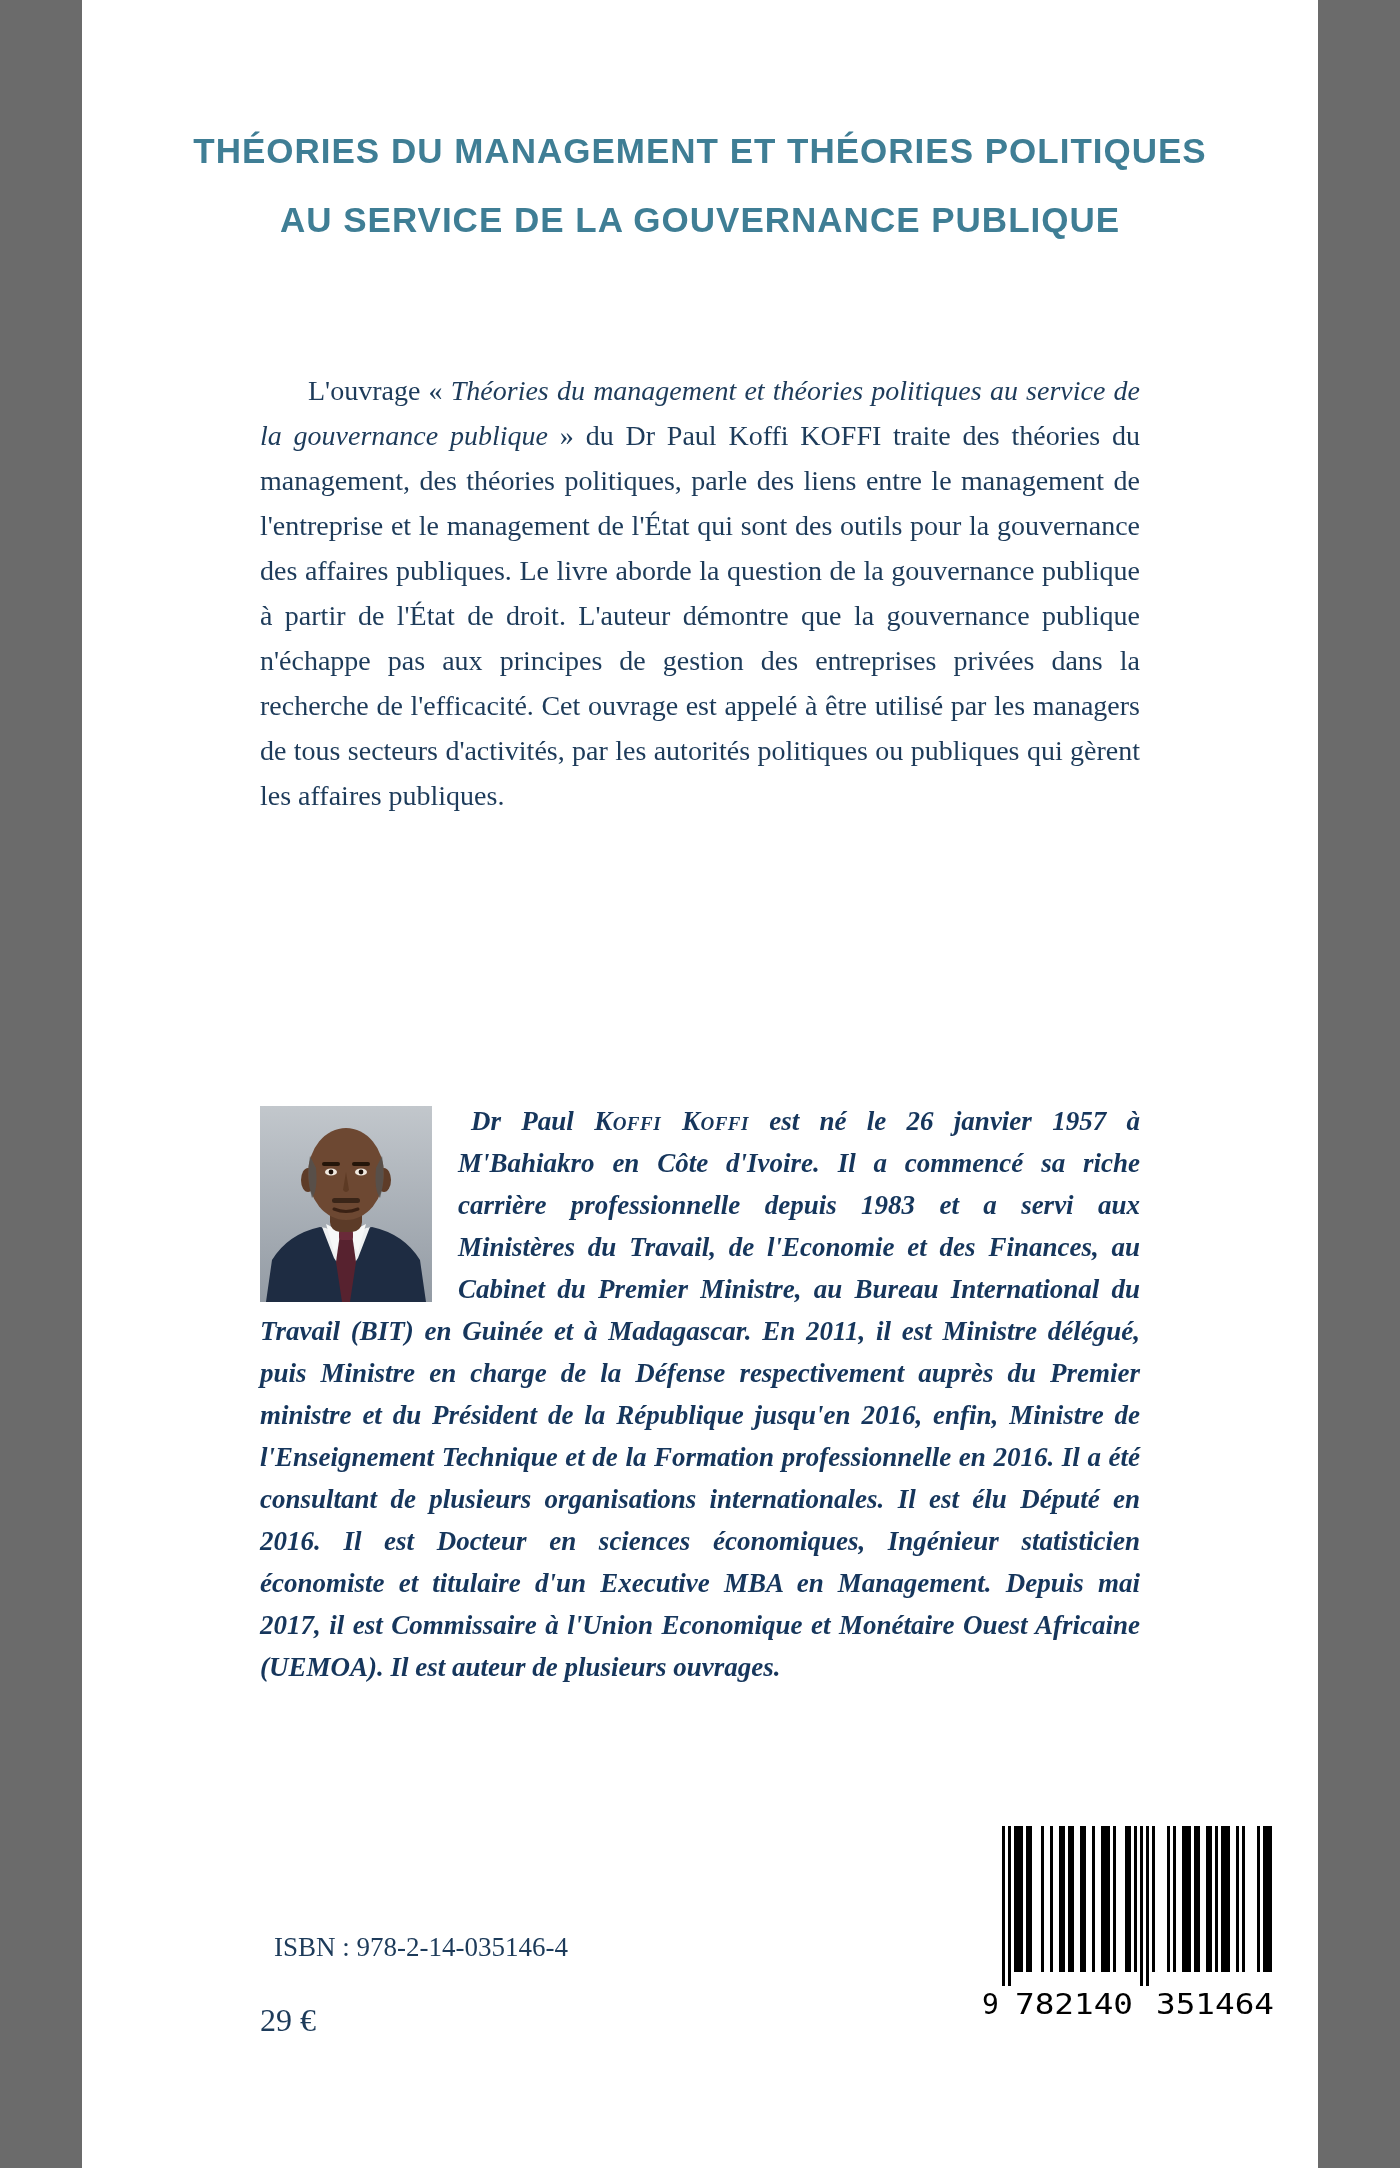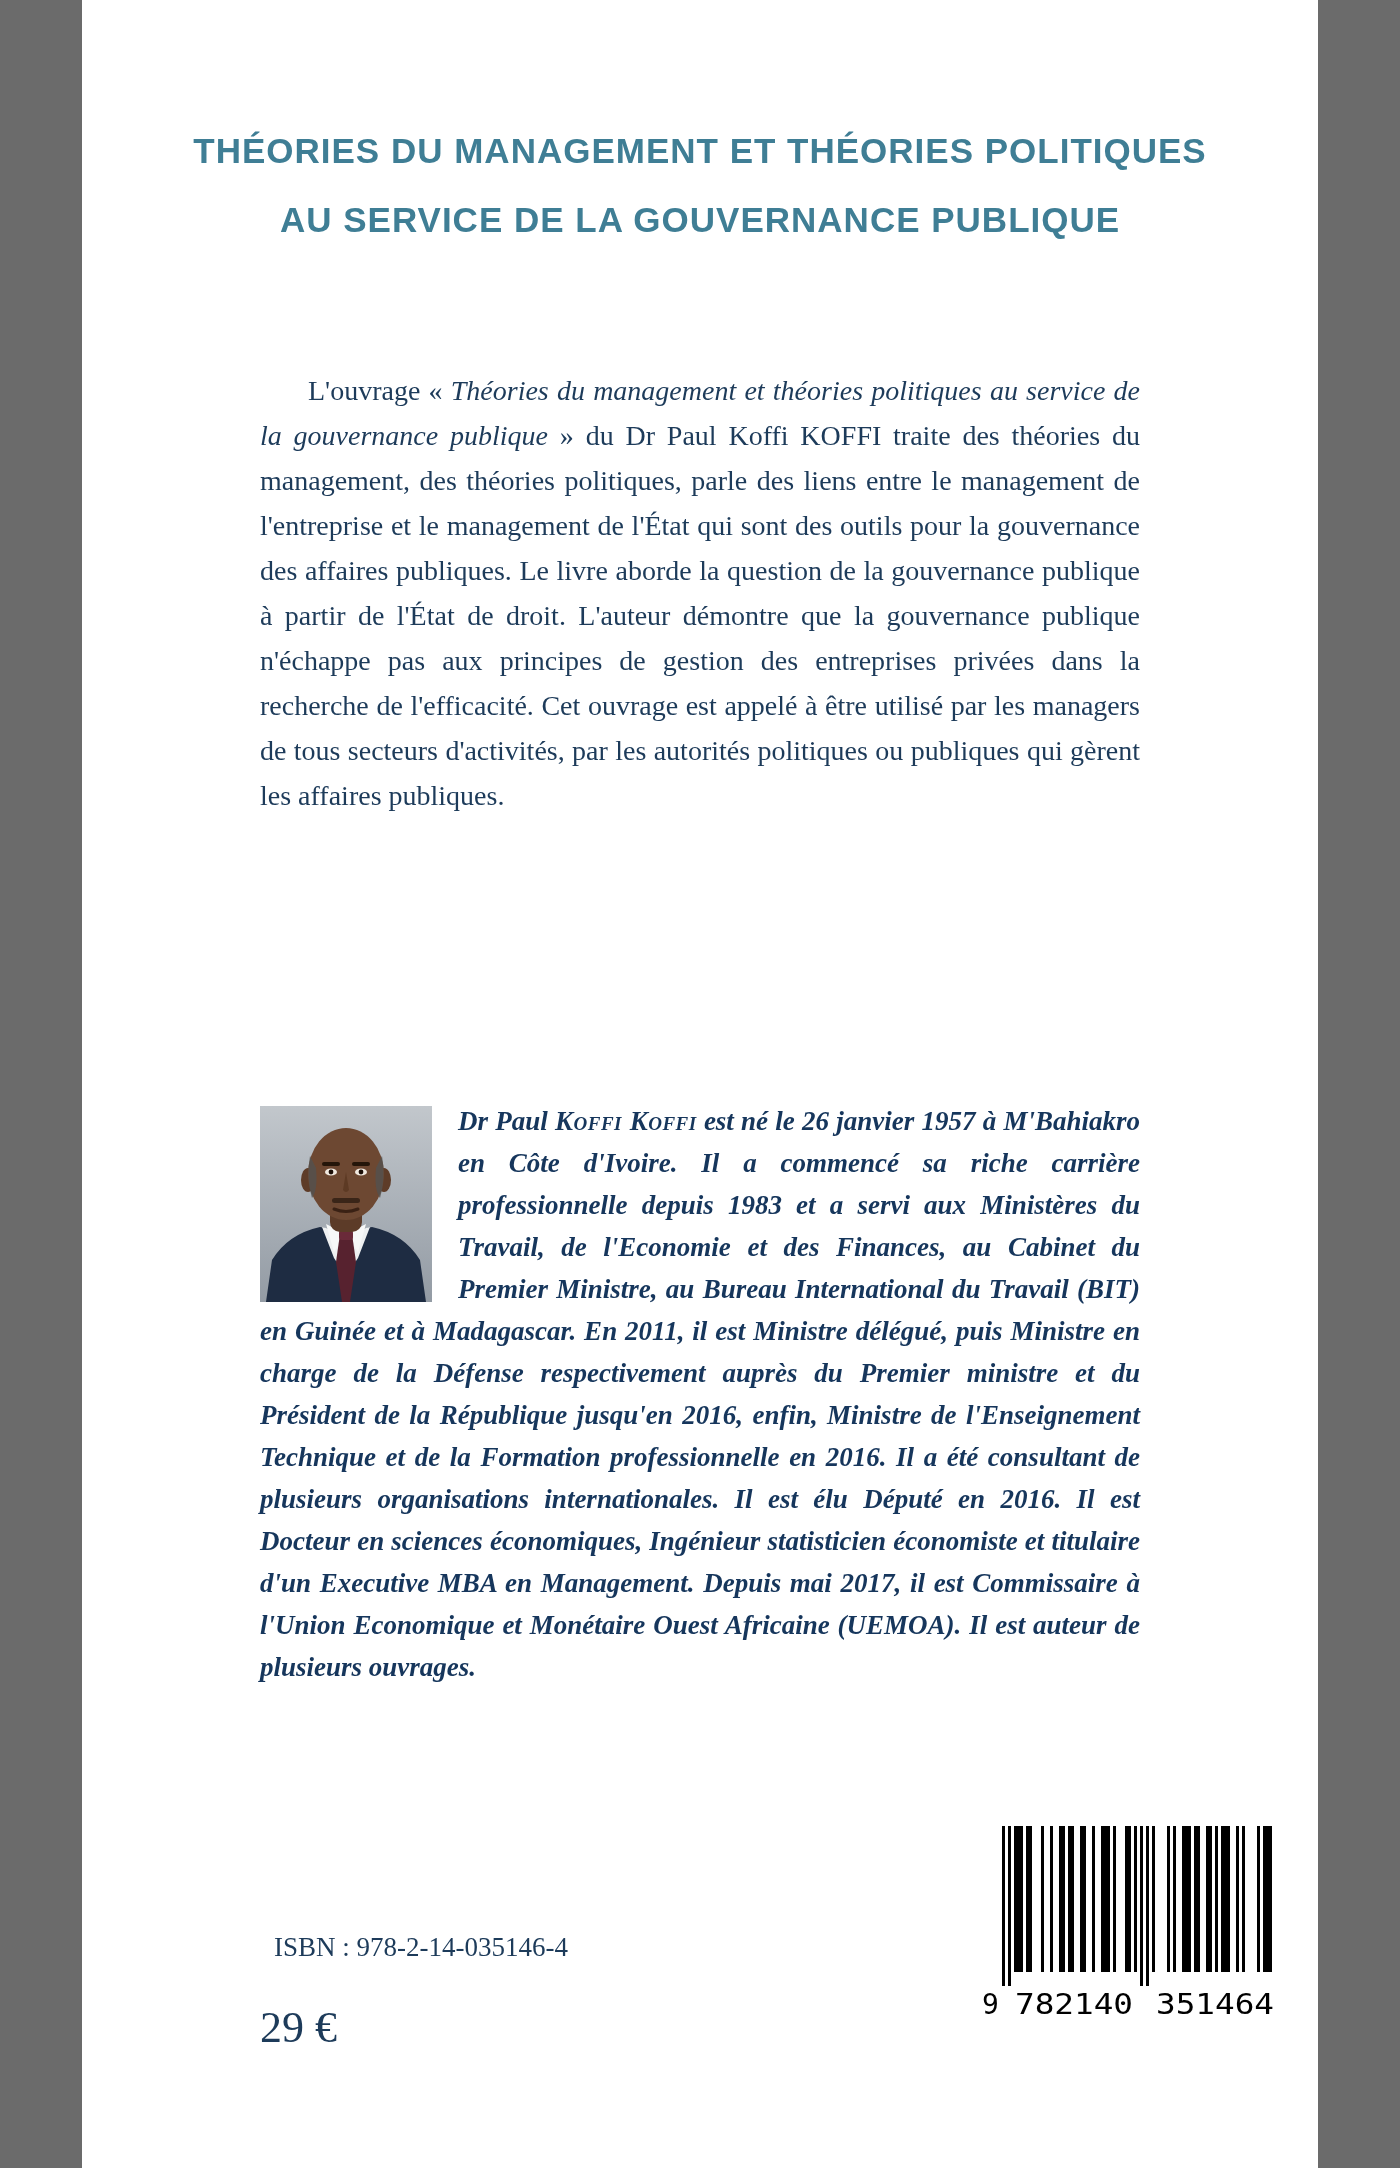--- a/index.html
+++ b/index.html
@@ -27,37 +27,37 @@
     text-align:justify;text-indent:48px;
     color:var(--c-body);
   }
   .seg-italic{font-style:italic;}
   .bio-section{
     position:absolute;left:178px;right:178px;top:1100px;
     font-size:27px;line-height:42px;
     text-align:justify;
     color:var(--c-bio);
   }
-  .bio-text{font-style:italic;font-weight:bold;}
+  .bio-text{font-style:italic;font-weight:bold;margin-left:13px;}
   .seg-name{font-style:italic;font-weight:bold;}
   .seg-name-caps{font-style:italic;font-weight:bold;font-variant:small-caps;letter-spacing:.5px;}
   .seg-bio{font-style:italic;font-weight:bold;}
   .photo{
     display:block;float:left;
     width:172px;height:196px;
     margin:6px 26px 4px 0;
     background:#a7aeb5;
   }
   .isbn{
     position:absolute;left:192px;top:1932px;
     font-size:27px;color:var(--c-body);
   }
   .price{
     position:absolute;left:178px;top:2002px;
-    font-size:44px;color:var(--c-body);
+    font-size:32px;color:var(--c-body);
   }
   .barcode{
     position:absolute;left:896px;top:1824px;
     width:322px;height:198px;background:#ffffff;
   }
 </style>
 </head>
 <body>
 
 <div class="page" style="--c-title: #3f7e95; --c-body: #1d3b5a; --c-bio: #16365c;">

